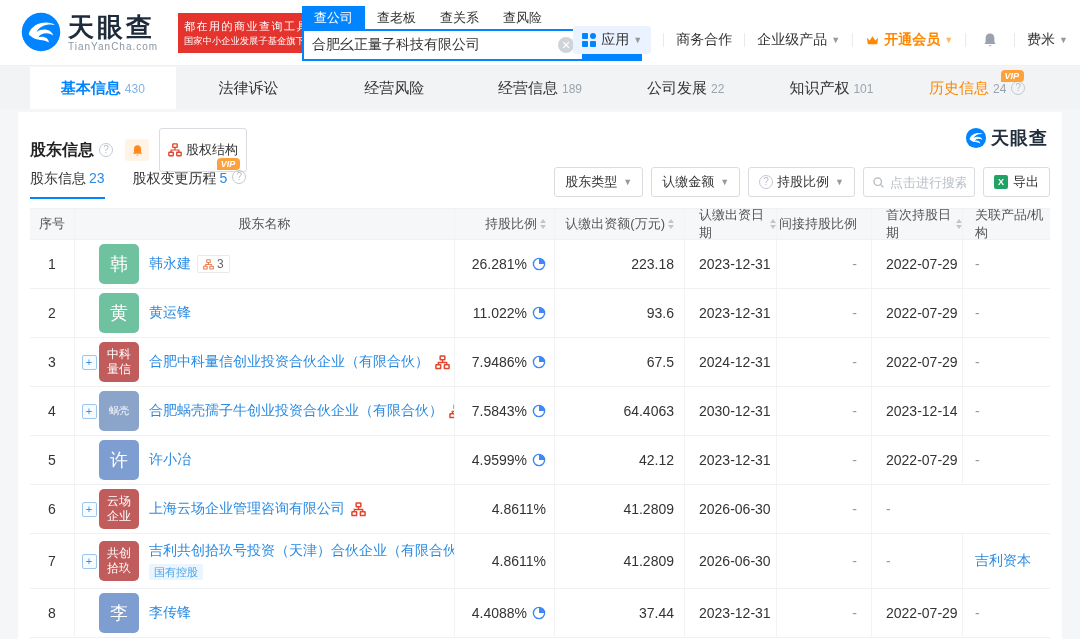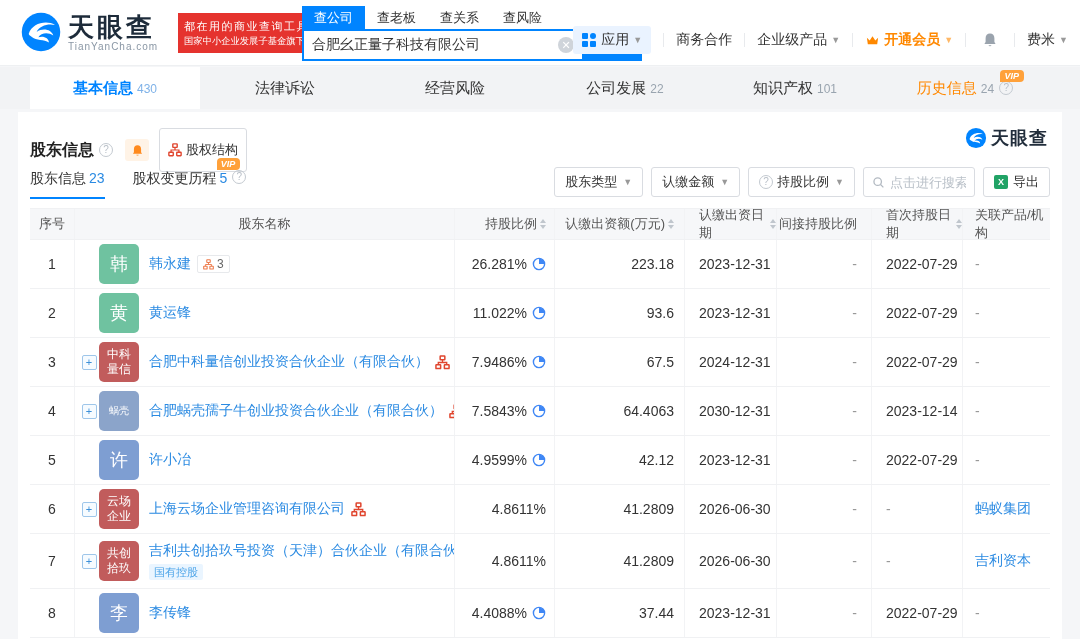--- a/index.html
+++ b/index.html
@@ -233,20 +233,24 @@
   <div class="nav-band">
     <div class="nav-tab active">
       <span class="lbl">基本信息</span>
         <span class="cnt">430</span>
     </div>
     <div class="nav-tab">
       <span class="lbl">法律诉讼</span>
     </div>
     <div class="nav-tab">
       <span class="lbl">经营风险</span>
+    </div>
+    <div class="nav-tab">
+      <span class="lbl">经营信息</span>
+        <span class="cnt">189</span>
     </div>
     <div class="nav-tab">
       <span class="lbl">公司发展</span>
         <span class="cnt">22</span>
     </div>
     <div class="nav-tab">
       <span class="lbl">知识产权</span>
         <span class="cnt">101</span>
     </div>
     <div class="nav-tab history">
@@ -597,23 +601,20 @@
             </div>
     <div class="cell c-date">
               <span>2026-06-30</span>
             </div>
     <div class="cell c-indirect">
               <span class="muted">-</span>
             </div>
     <div class="cell c-first">
               <span class="muted">-</span>
             </div>
-    <div class="cell c-related">
-              <span class="related-link">蚂蚁集团</span>
-            </div>
   </div>
           <div class="trow data-row tall">
     <div class="cell c-seq">
               <span>7</span>
             </div>
     <div class="cell c-name">
       <span class="expand-slot">
         <button class="expand-btn">+</button>
       </span>
       <span class="avatar av-red av-4">共创

